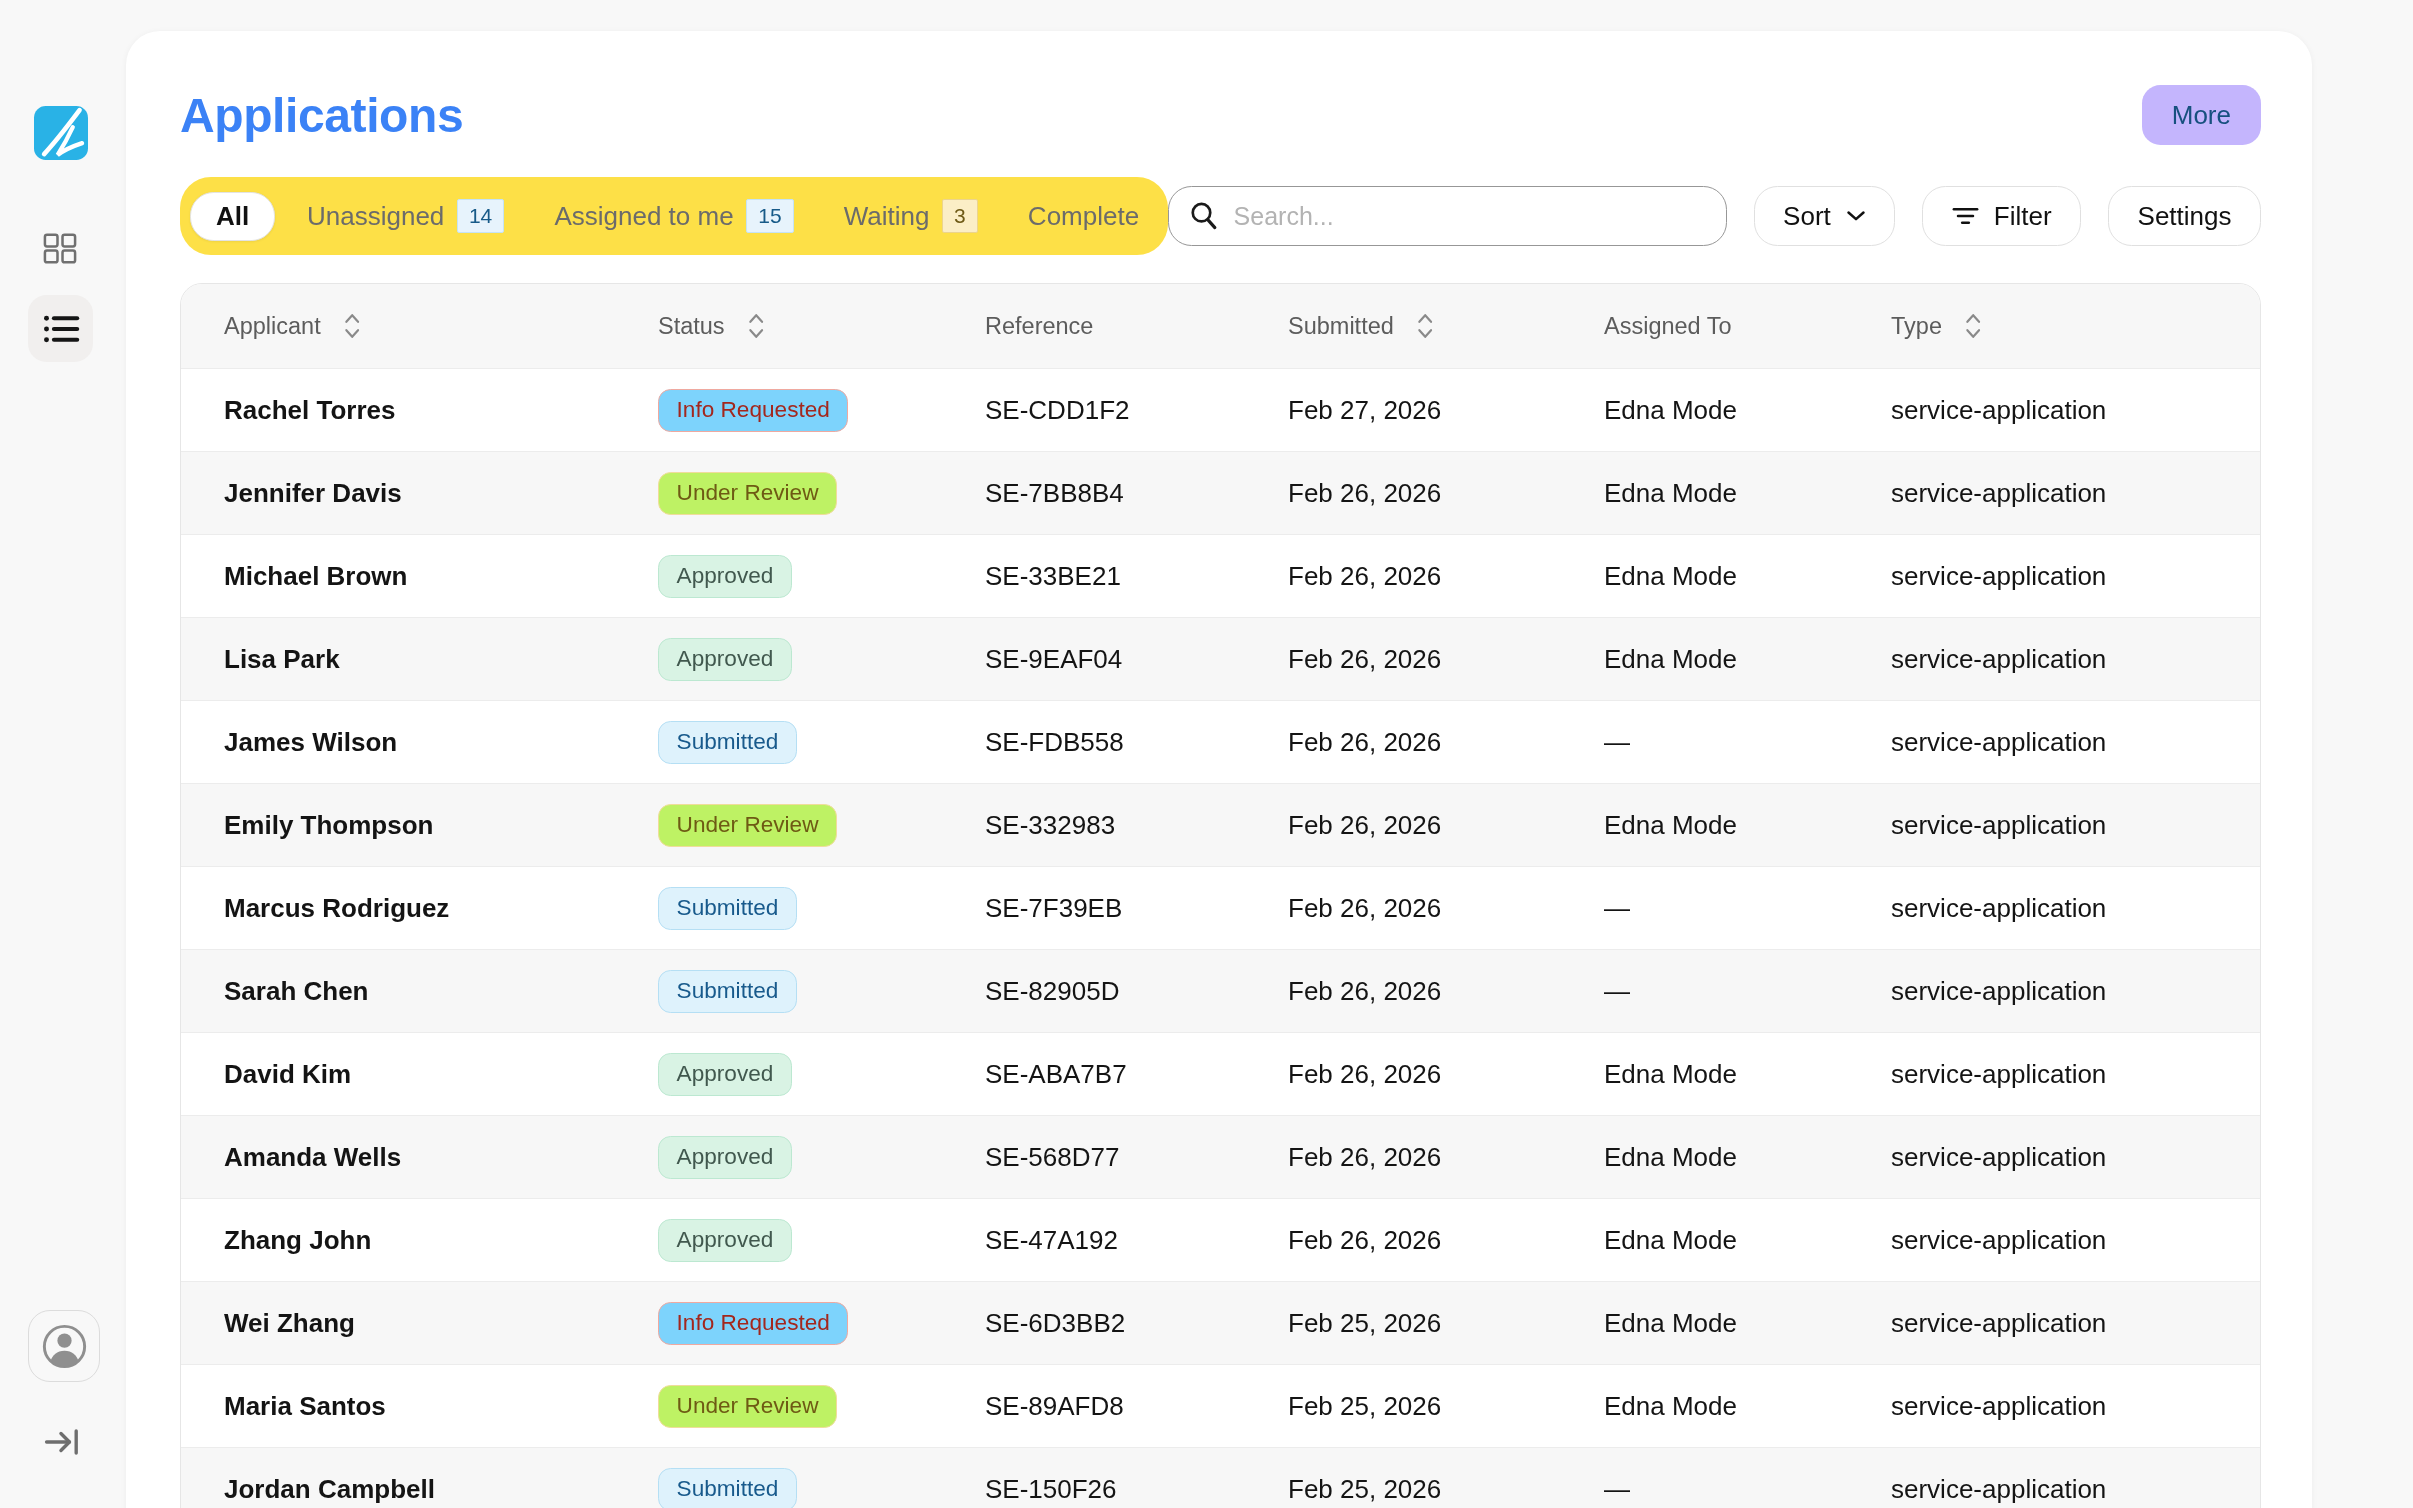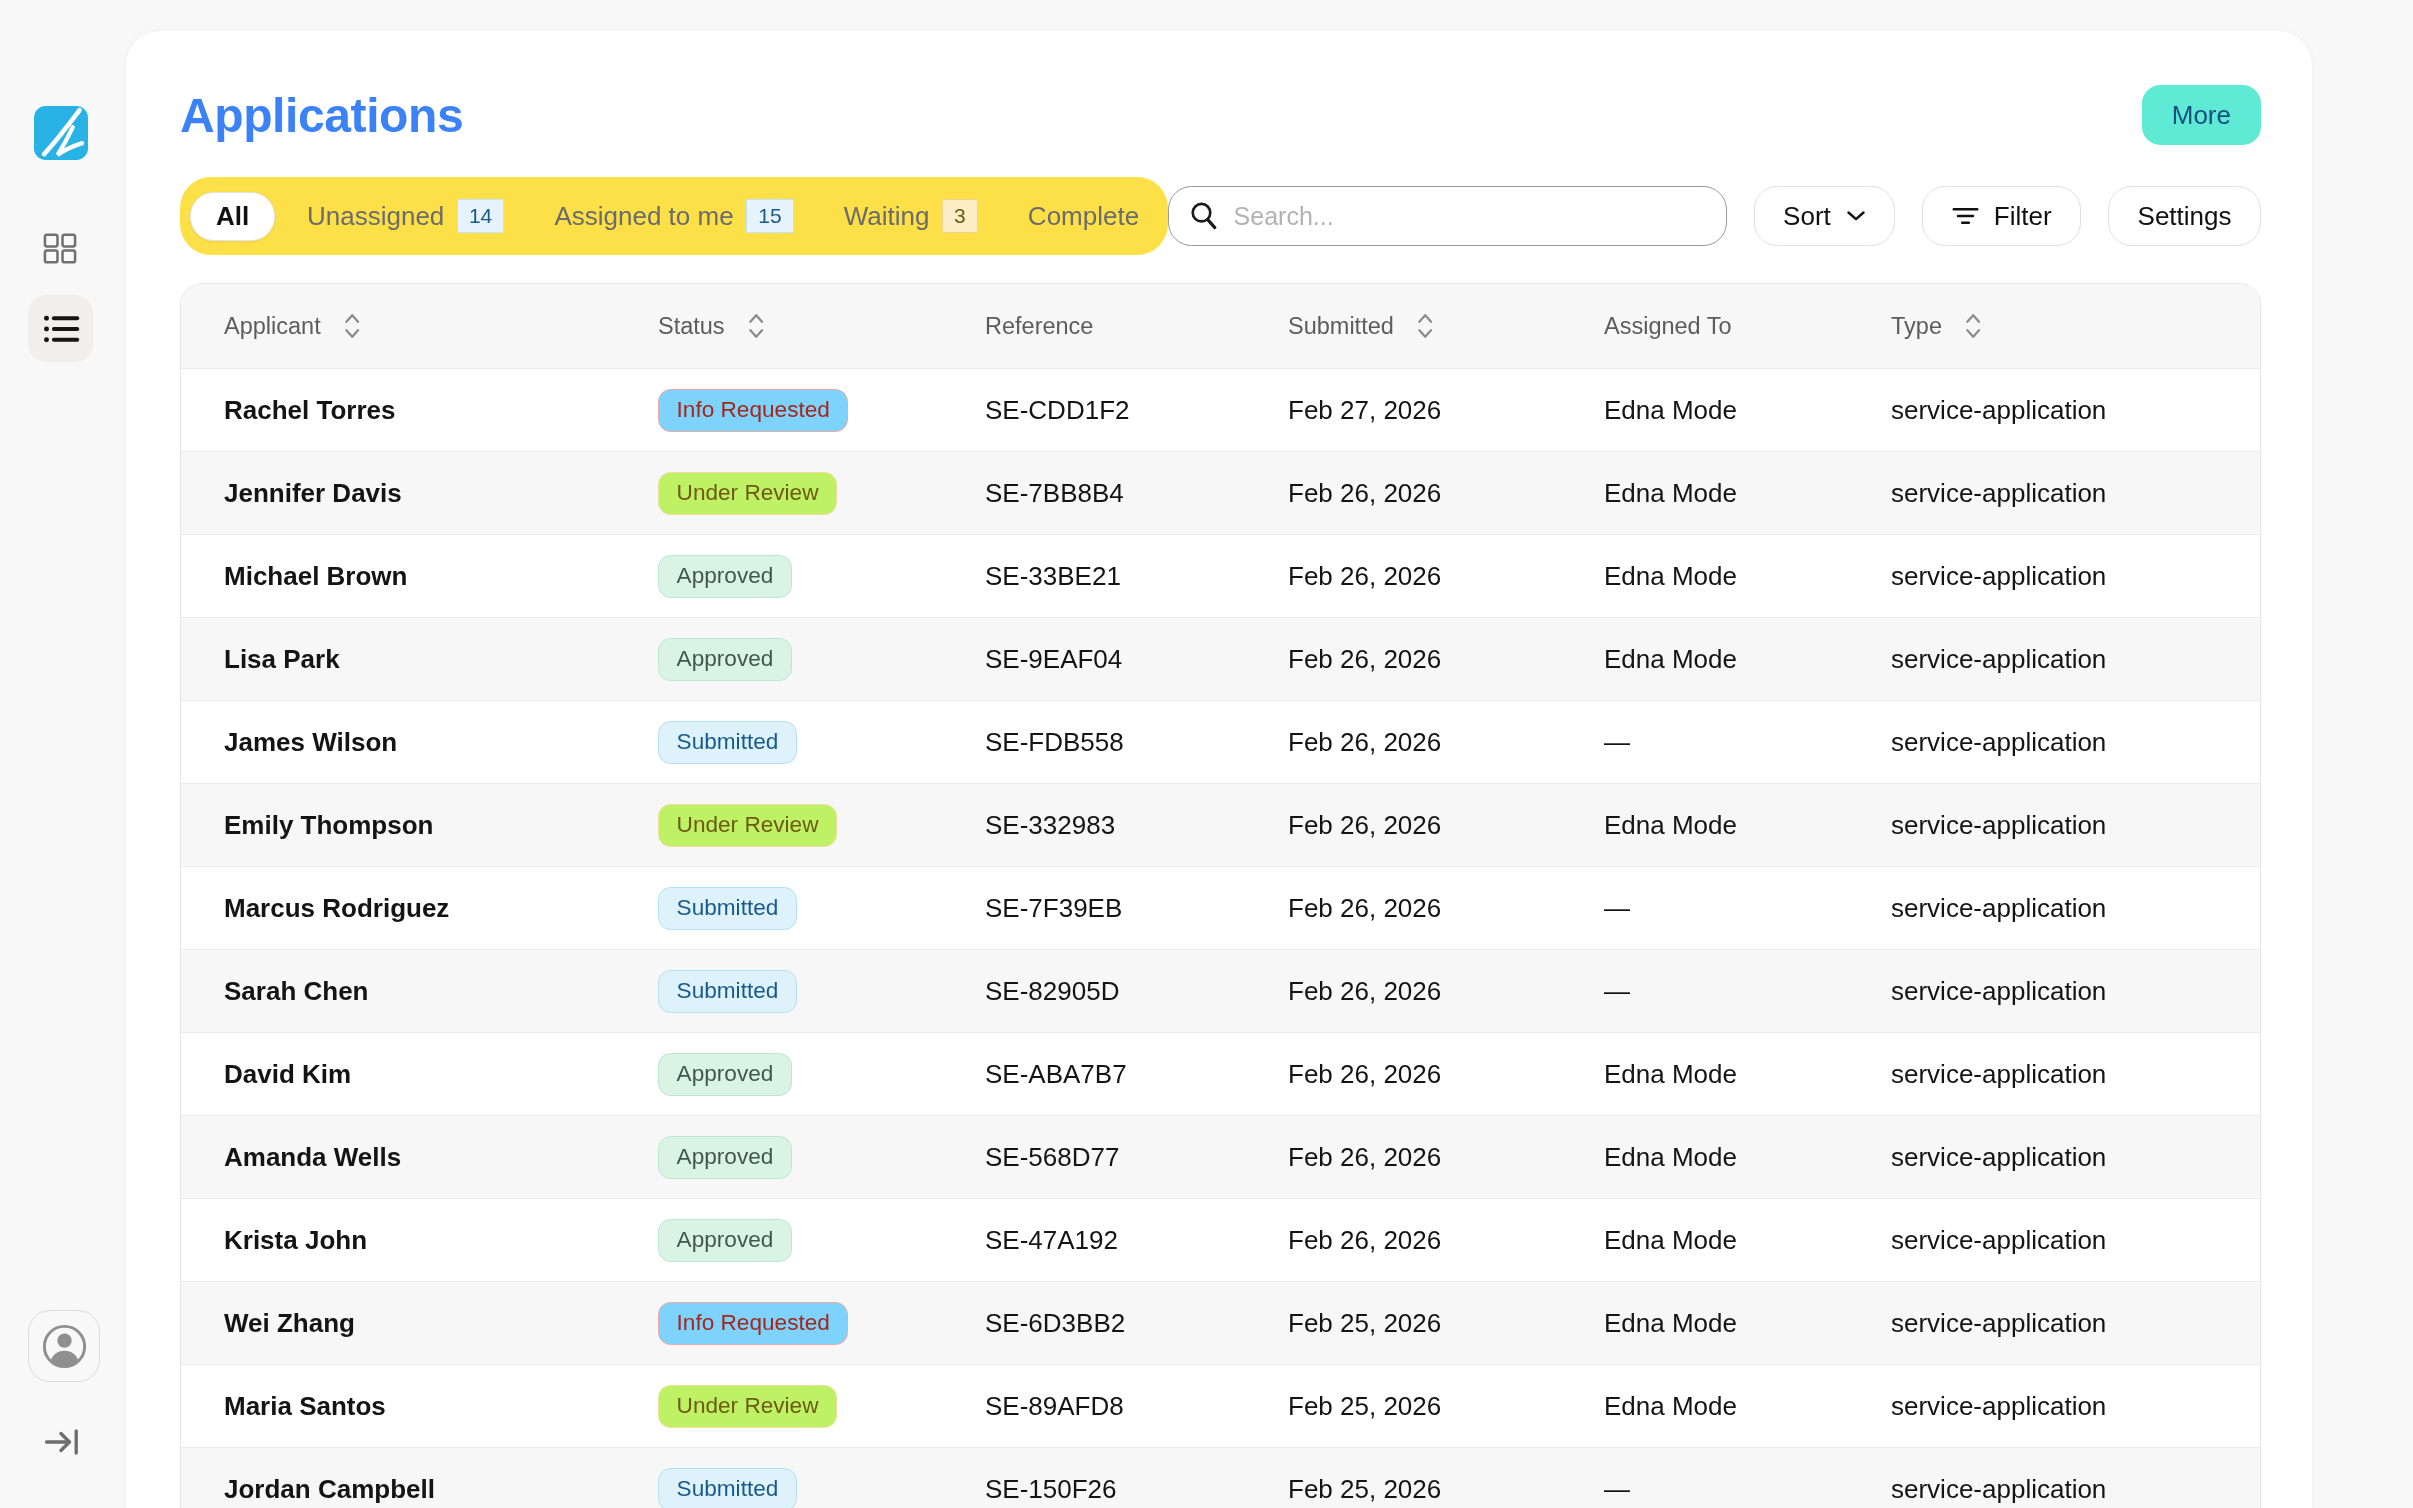--- a/index.html
+++ b/index.html
@@ -43,21 +43,21 @@
     padding:0 51px 0 54px;
   }
   .card-header {
     margin-top:53px; height:62px;
     display:flex; justify-content:space-between; align-items:center;
   }
   .page-title { font-size:48px; font-weight:700; letter-spacing:-0.4px; color:#3b82f6; }
   .header-actions { display:flex; gap:20px; align-items:center; }
   .btn-more {
     height:60px; padding:4px 30px; border:none; border-radius:18.4px;
-    background:#5eead4; color:#17507f; font-size:26px;
+    background:#c4b5fd; color:#17507f; font-size:26px;
     font-family:"Liberation Sans", sans-serif; cursor:pointer;
   }
   .btn-new {
     height:60px; padding:0 32px; border:none; border-radius:18.4px;
     background:#0d70c9; color:#ffffff; font-size:26px;
     font-family:"Liberation Sans", sans-serif; cursor:pointer;
   }
   
   .controls-row { margin-top:39px; height:62px; display:flex; justify-content:space-between; align-items:center; }
   .tabs {
@@ -356,21 +356,21 @@
     <div class="cell cell-name">Amanda Wells</div>
     <div class="cell">
       <span class="badge badge--approved">Approved</span>
     </div>
     <div class="cell cell-ref">SE-568D77</div>
     <div class="cell cell-date">Feb 26, 2026</div>
     <div class="cell cell-assigned">Edna Mode</div>
     <div class="cell cell-type">service-application</div>
   </div>
         <div class="row">
-    <div class="cell cell-name">Krista John</div>
+    <div class="cell cell-name">Zhang John</div>
     <div class="cell">
       <span class="badge badge--approved">Approved</span>
     </div>
     <div class="cell cell-ref">SE-47A192</div>
     <div class="cell cell-date">Feb 26, 2026</div>
     <div class="cell cell-assigned">Edna Mode</div>
     <div class="cell cell-type">service-application</div>
   </div>
         <div class="row">
     <div class="cell cell-name">Wei Zhang</div>

